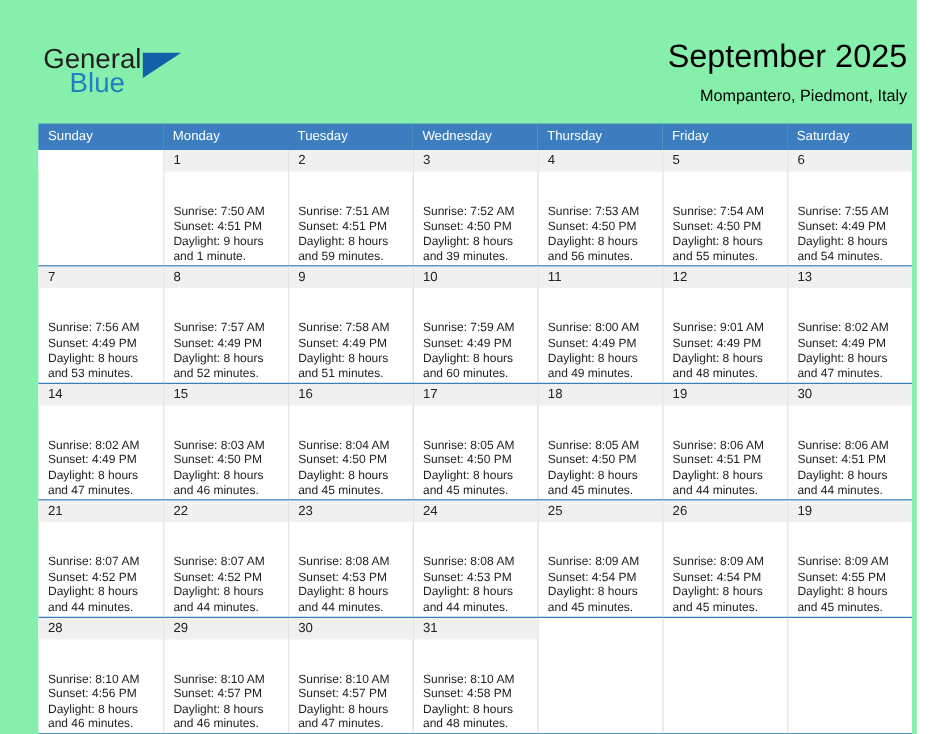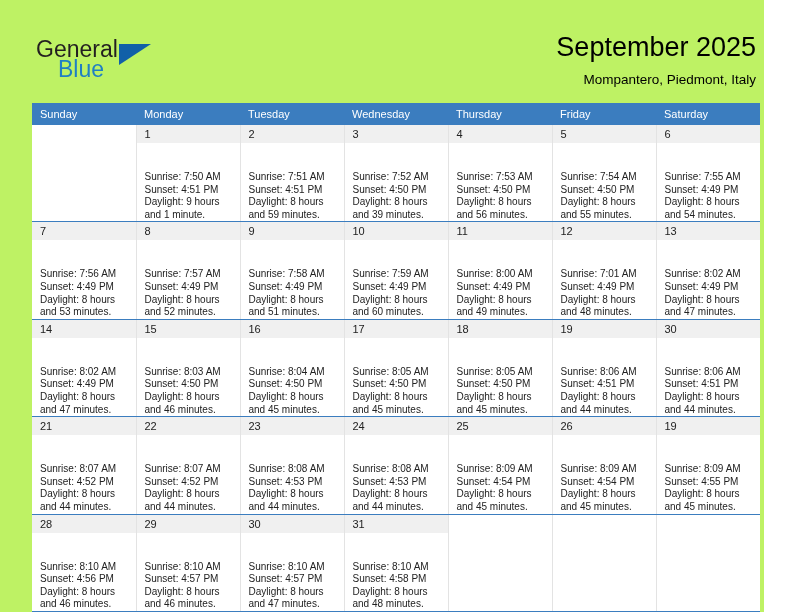--- a/index.html
+++ b/index.html
@@ -9,21 +9,21 @@
     width: 792px;
     height: 612px;
     background: #ffffff;
     font-family: "Liberation Sans", sans-serif;
     -webkit-font-smoothing: antialiased;
   }
   .page {
     position: relative;
     width: 764px;
     height: 612px;
-    background: #bef264;
+    background: #86efac;
     overflow: hidden;
   }
 
   
   .header {
     position: absolute;
     left: 0;
     top: 0;
     width: 792px;
     height: 103px;
@@ -273,21 +273,21 @@
             <div class="cell-body">
               <div>Sunrise: 8:00 AM</div>
               <div>Sunset: 4:49 PM</div>
               <div>Daylight: 8 hours</div>
               <div>and 49 minutes.</div>
             </div>
           </td>
           <td>
             <div class="daynum-bar">12</div>
             <div class="cell-body">
-              <div>Sunrise: 7:01 AM</div>
+              <div>Sunrise: 9:01 AM</div>
               <div>Sunset: 4:49 PM</div>
               <div>Daylight: 8 hours</div>
               <div>and 48 minutes.</div>
             </div>
           </td>
           <td class="last-col">
             <div class="daynum-bar">13</div>
             <div class="cell-body">
               <div>Sunrise: 8:02 AM</div>
               <div>Sunset: 4:49 PM</div>

